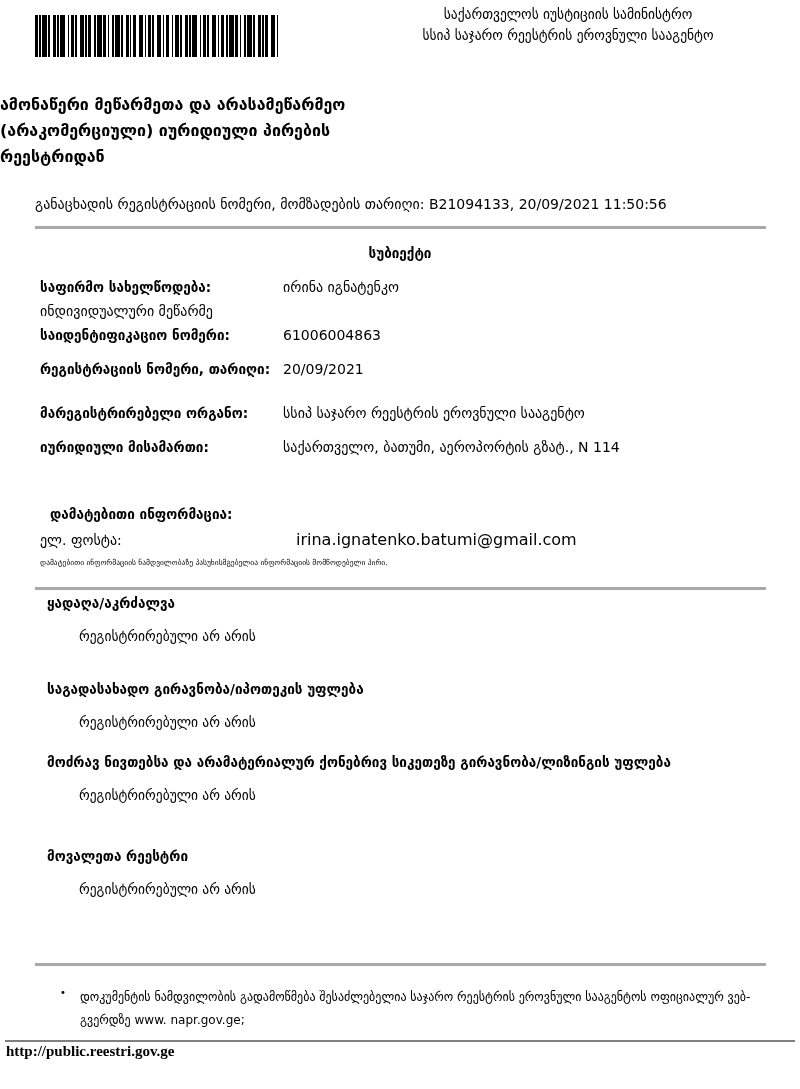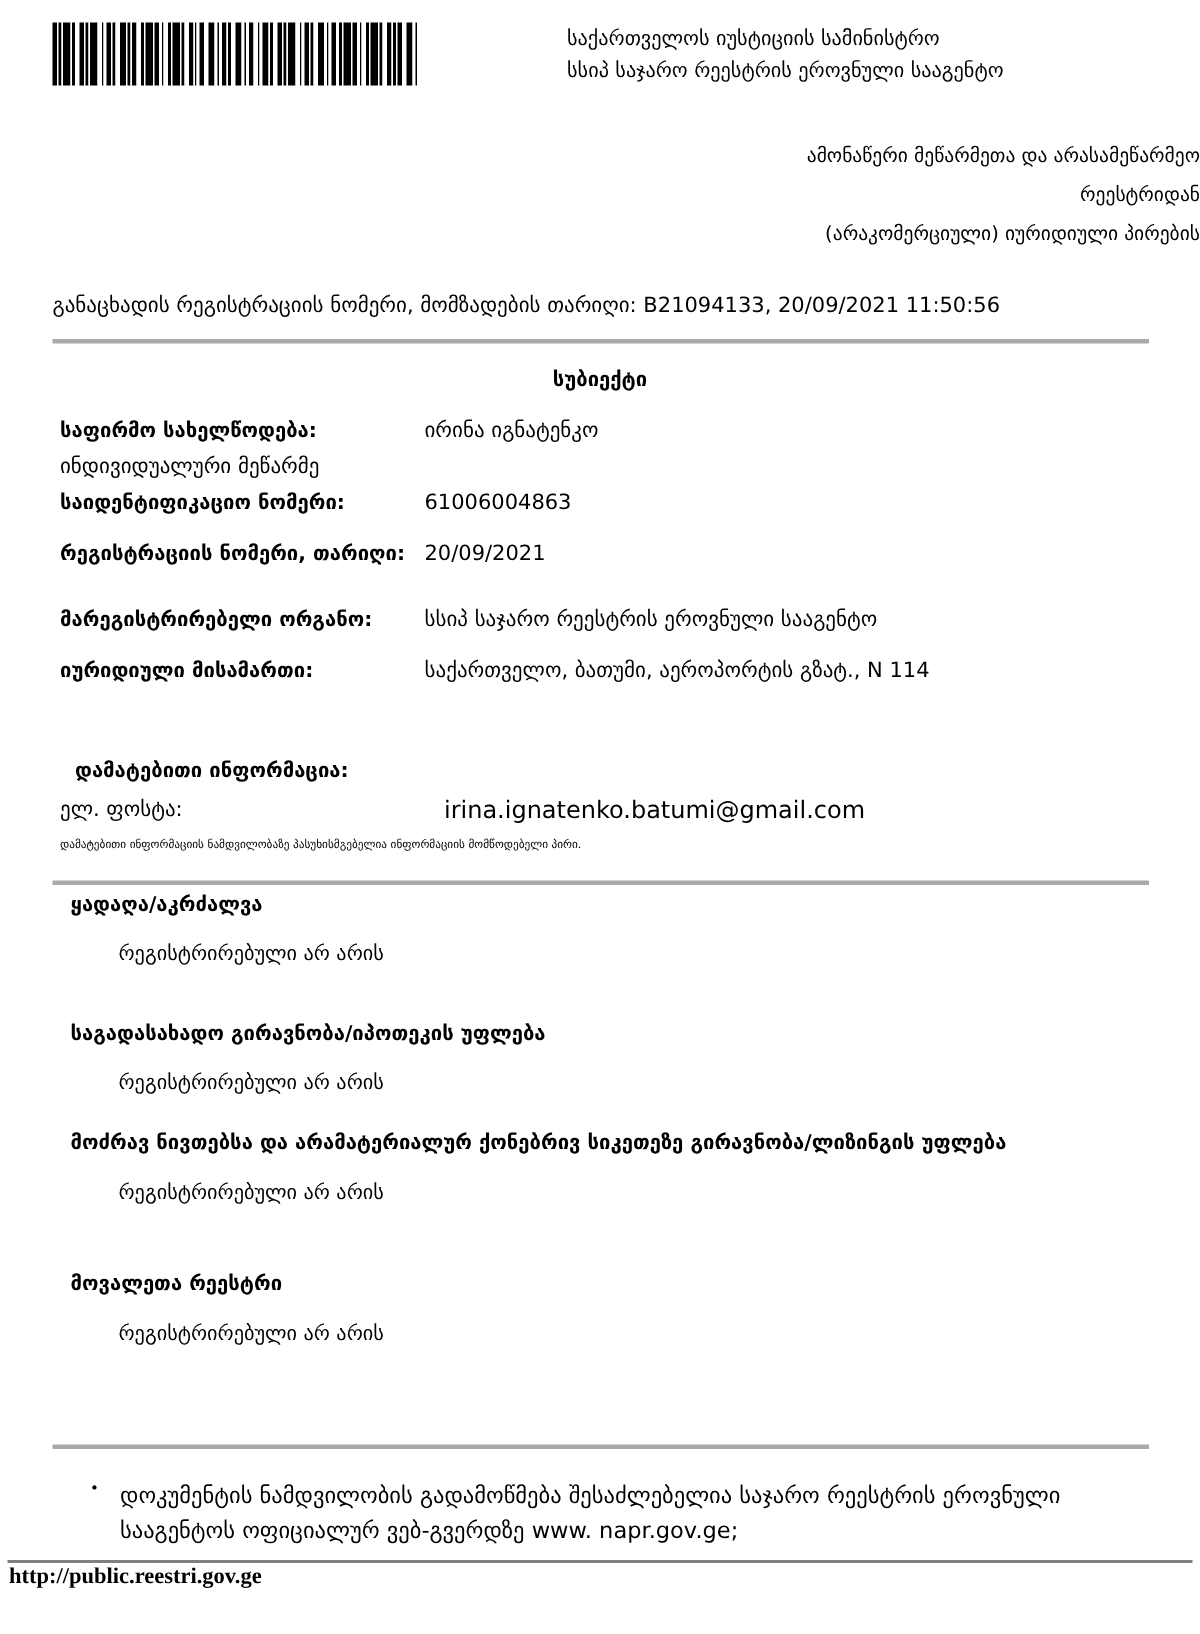--- a/index.html
+++ b/index.html
@@ -21,32 +21,32 @@
     .barcode {
       left: 35px; top: 15px;
       width: 245px; height: 42px;
       display: flex;
       align-items: stretch;
     }
     .barcode span { display: block; height: 100%; background: #000; }
     .barcode span.w { background: #fff; }
 
     .agency {
-      right: 42px; top: 16px;
+      right: 42px; top: 4px;
       width: 380px;
-      text-align: left;
+      text-align: center;
       font-size: 13.5px;
       line-height: 21px;
     }
 
     .doc-title {
       left: 0; top: 92px; width: 800px;
-      text-align: right;
-      font-size: 13px;
-      font-weight: normal;
+      text-align: left;
+      font-size: 16px;
+      font-weight: bold;
       line-height: 26px;
     }
 
     .app-line {
       left: 35px; top: 196px;
       font-size: 14px;
       white-space: nowrap;
     }
 
     .rule {
@@ -119,21 +119,21 @@
     }
 
     
     .bullet {
       left: 60px; top: 987px;
       font-size: 10px;
     }
     .foot-note {
       left: 80px; top: 986px;
       width: 680px;
-      font-size: 15px;
+      font-size: 12px;
       line-height: 23px;
     }
     .footer-url {
       left: 6px; top: 1043px;
       font-family: "Liberation Serif", serif;
       font-weight: bold;
       font-size: 15px;
     }
   </style>
 </head>
@@ -250,22 +250,22 @@
     <span class="w" style="width: 1.48485px;"></span>
   </div>
 
 <div class="abs agency">
   <div>საქართველოს იუსტიციის სამინისტრო</div>
   <div>სსიპ საჯარო რეესტრის ეროვნული სააგენტო</div>
 </div>
 
 <div class="abs doc-title">
   <div>ამონაწერი მეწარმეთა და არასამეწარმეო</div>
+  <div>(არაკომერციული) იურიდიული პირების</div>
   <div>რეესტრიდან</div>
-  <div>(არაკომერციული) იურიდიული პირების</div>
 </div>
 
 <div class="abs app-line">
   <span>განაცხადის რეგისტრაციის ნომერი, მომზადების თარიღი:</span>
   <span>B21094133, 20/09/2021 11:50:56</span>
 </div>
 
 <div class="abs rule rule-1"></div>
 
 <div class="abs section-subject">სუბიექტი</div>

